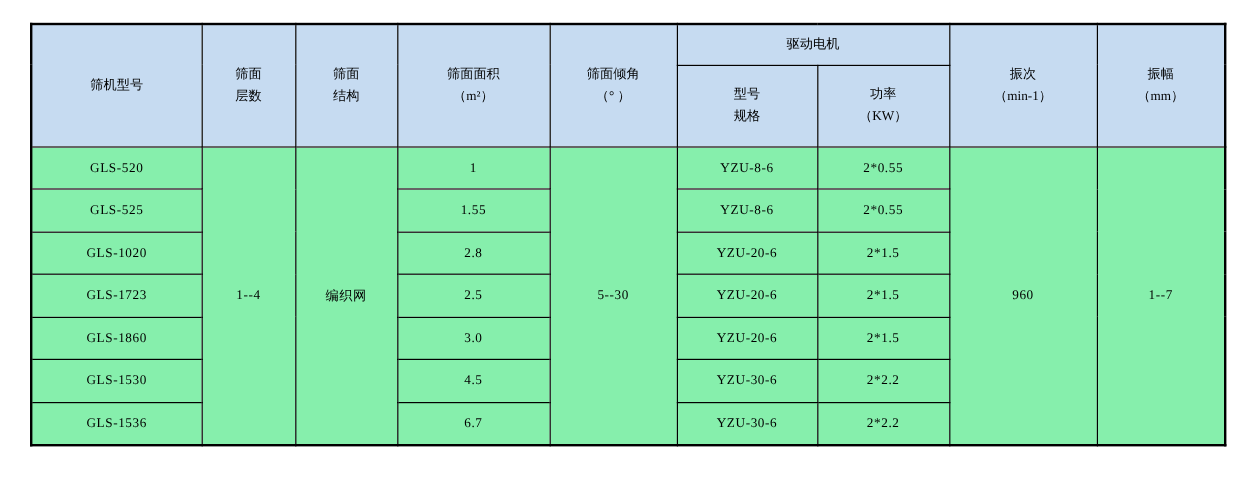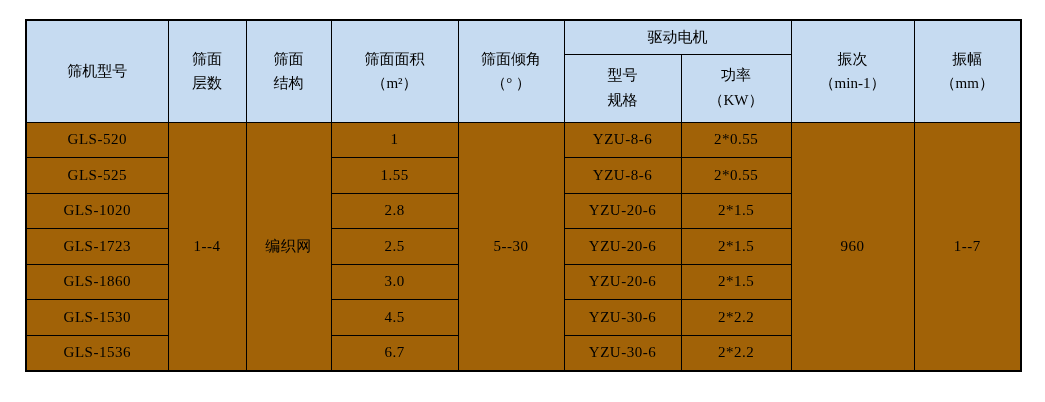--- a/index.html
+++ b/index.html
@@ -21,34 +21,34 @@
     width: 995px;
     border: 2px solid #000000;
   }
   table.spec th,
   table.spec td {
     border: 1.5px solid #000000;
     padding: 0 2px;
     text-align: center;
     vertical-align: middle;
     font-family: "Liberation Serif", "DejaVu Serif", serif;
-    font-size: 15px;
+    font-size: 11px;
     color: #000000;
     overflow: hidden;
   }
   table.spec thead th {
     background: #c6dbf1;
     font-weight: normal;
     white-space: pre-line;
     line-height: 1.65;
   }
   table.spec thead tr.group-row { height: 34px; }
   table.spec thead tr.sub-row   { height: 68px; }
   table.spec tbody tr { height: 35.5px; }
-  table.spec tbody td { background: #a16207; letter-spacing: 0.5px; margin-left: 24px; }
+  table.spec tbody td { background: #86efac; letter-spacing: 0.5px; margin-left: 24px; }
 </style>
 </head>
 <body>
 
 <div class="page">
   <table class="spec">
     <colgroup>
       <col style="width:142px">
       <col style="width:78px">
       <col style="width:85px">

